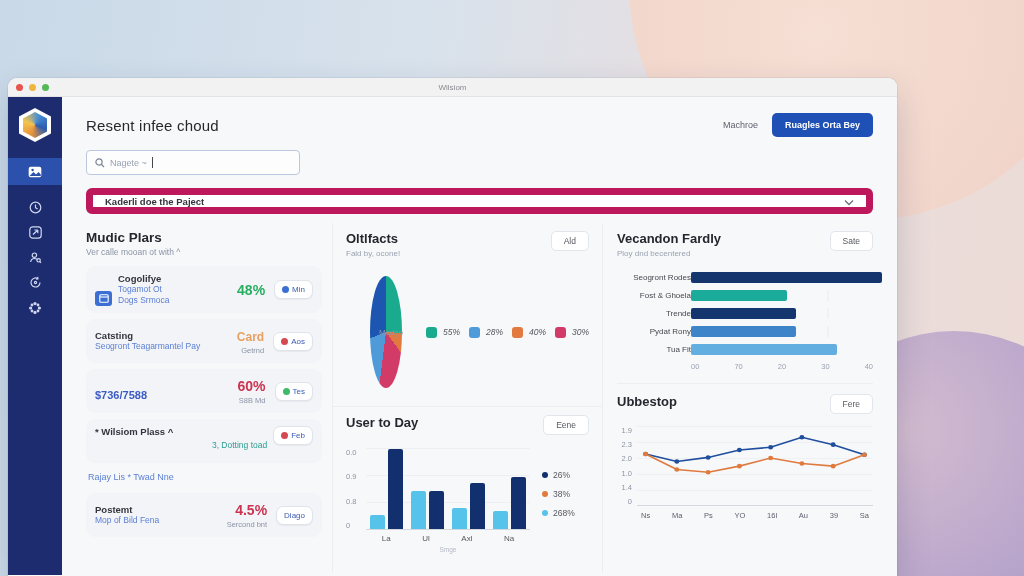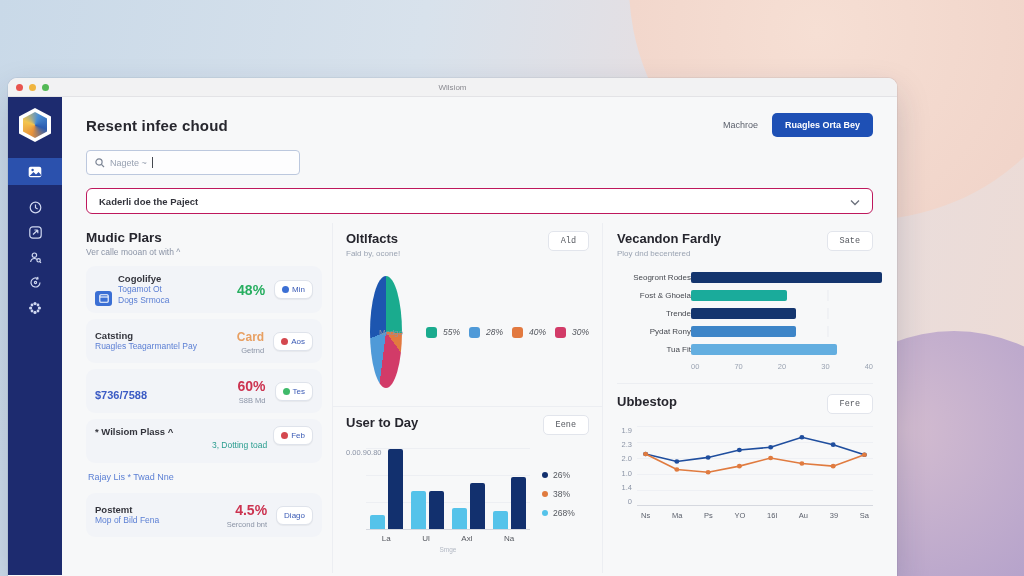--- a/index.html
+++ b/index.html
@@ -34,31 +34,31 @@
           background:#fff; display:flex; align-items:center; justify-content:center; }
   .logo-in { width:24px; height:26px; clip-path:polygon(50% 0,100% 25%,100% 75%,50% 100%,0 75%,0 25%);
              background:conic-gradient(from 200deg,#e8923a,#f3c54e,#4a8fd4,#2b5cb0,#e8923a); }
   .side-active { width:100%; height:27px; background:#2b51ad; display:flex; align-items:center; justify-content:center; margin-bottom:10px; }
   .side-item { height:25px; display:flex; align-items:center; justify-content:center; }
   .sidebar svg { display:block; }
 
   
   .main { flex:1; padding:0 24px; min-width:0; }
   .hdr { display:flex; align-items:center; margin-top:16px; }
-  .hdr-title { font-size:15px; font-weight:bold; color:#27272e; letter-spacing:.2px; flex:1; }
+  .hdr-title { font-size:15px; font-weight:normal; color:#27272e; letter-spacing:.2px; flex:1; }
   .hdr-link { font-size:9px; color:#5a5f6b; margin-right:14px; }
   .btn-primary { background:#1e50b5; color:#fff; border:none; font-size:9px; font-weight:bold;
                  padding:7px 13px; border-radius:5px; font-family:inherit; }
 
   .search { margin-top:13px; width:214px; height:25px; background:#fdfdfe; border:1px solid #bcc8de;
             border-radius:4px; display:flex; align-items:center; padding:0 8px; gap:5px; }
   .search .ph { font-size:9px; color:#98a1b1; }
   .caret { width:1px; height:11px; background:#44484f; }
 
-  .panel { margin-top:13px; height:26px; background:#fff; border:1px solid #be185d; border-radius:6px;
+  .panel { margin-top:13px; height:26px; background:#fff; border:7px solid #be185d; border-radius:6px;
            display:flex; align-items:center; padding:0 12px; }
   .panel-label { font-size:9.5px; font-weight:bold; color:#33343c; flex:1; }
 
   .content { margin-top:9px; display:flex; height:350px; }
   .col-left  { width:247px; padding-right:10px; border-right:1px solid #eceef2; flex-shrink:0; }
   .col-mid   { width:270px; padding:0 13px; border-right:1px solid #eceef2; flex-shrink:0; }
   .col-right { flex:1; padding-left:14px; min-width:0; }
 
   
   .lc-title { font-size:13.5px; font-weight:bold; color:#26262e; margin-top:7px; }
@@ -81,37 +81,37 @@
   .dot { width:7px; height:7px; border-radius:50%; flex-shrink:0; }
   .item-icon { width:17px; height:15px; border-radius:3px; background:#3b6fd4; flex-shrink:0; margin-top:1px;
                display:flex; align-items:center; justify-content:center; }
   .links-row { font-size:9px; color:#5b7fd4; margin:9px 2px 11px; }
 
   
   .chead { display:flex; align-items:flex-start; margin-top:8px; }
   .chead .tt { font-size:13px; font-weight:bold; color:#26262e; }
   .chead .ss { font-size:8px; color:#9aa3b2; margin-top:3px; }
   .chip { margin-left:auto; background:#fff; border:1px solid #e2e5ec; border-radius:5px;
-          font-size:8.5px; color:#55585f; padding:4px 12px; font-family:Liberation Mono, monospace; }
+          font-size:8.5px; color:#55585f; padding:4px 12px; font-family:Liberation Sans, sans-serif; }
 
   
   .donut-wrap { display:flex; align-items:center; gap:24px; margin-top:13px; height:122px; }
   .donut { width:112px; height:112px; border-radius:50%; position:relative; margin-left:24px; }
   .donut-hole { position:absolute; inset:21px; background:#f7f8f9; border-radius:50%;
                 display:flex; align-items:center; justify-content:center; font-size:8px; color:#8b94a6; }
   .legend { display:flex; flex-direction:row; gap:9px;font-style:italic; }
   .legend-row { display:flex; align-items:center; gap:6px; font-size:8.5px; color:#55585f; }
   .swatch { width:11px; height:11px; border-radius:3px; }
 
   .divider { border-top:1px solid #eceef2; margin:13px -13px 0; }
   .divider-r { border-top:1px solid #eceef2; margin:12px 0 0; }
 
   
   .gwrap { display:flex; margin-top:13px; }
-  .gylabels { width:20px; height:82px; display:flex; flex-direction:row; justify-content:space-between;
+  .gylabels { width:20px; height:82px; display:flex; flex-direction:column; justify-content:space-between;
               font-size:7.5px; color:#8b94a6; text-align:left; padding-right:4px; }
   .gplot { position:relative; width:164px; height:82px;
            background-image:linear-gradient(#edeff3 1px, transparent 1px); background-size:100% 27px;
            border-bottom:1px solid #d5d8df; }
   .groups { position:absolute; inset:0; display:flex; justify-content:space-around; align-items:flex-end; }
   .bgroup { display:flex; gap:3px; align-items:flex-end; }
   .vbar { width:15px; border-radius:2px 2px 0 0; }
   .gx { display:flex; justify-content:space-around; width:164px; margin-left:20px;
         font-size:8px; color:#55585f; margin-top:4px; }
   .gfoot { width:164px; margin-left:20px; text-align:center; font-size:6.5px; color:#b3b9c4; margin-top:3px; }
@@ -276,21 +276,21 @@
                 <button class="chipbtn">
                     <span class="dot" style="background:#3b6fd4"></span>
                     <span>Min</span>
                   </button>
               </div>
 
               <div class="item">
                 <div class="item-main">
                     <div class="txts">
                   <div class="t">Catsting</div>
-                  <div class="l">Ruagles Teagarmantel Pay</div>
+                  <div class="l">Seogront Teagarmantel Pay</div>
                 </div>
                   </div>
                 <div class="val">
                   <span class="big" style="color:#e8a063;font-size:12px">Card</span>
                   <div class="note">Getrnd</div>
                 </div>
                 <button class="chipbtn">
                     <span class="dot" style="background:#d4484f"></span>
                     <span>Aos</span>
                   </button>

